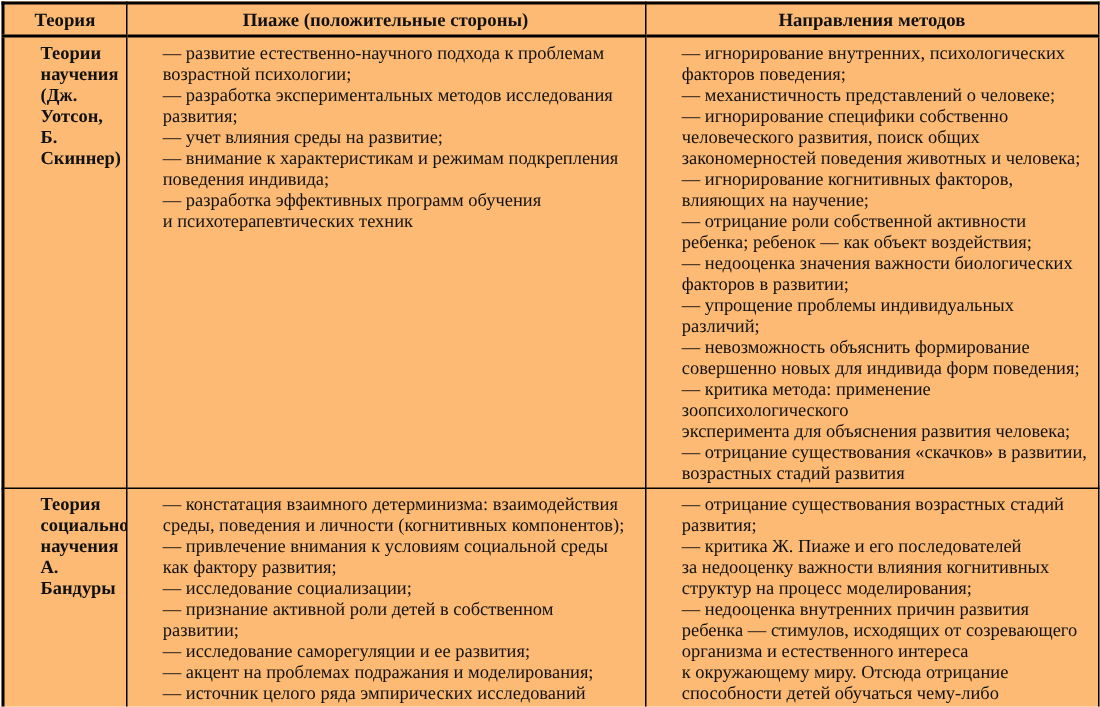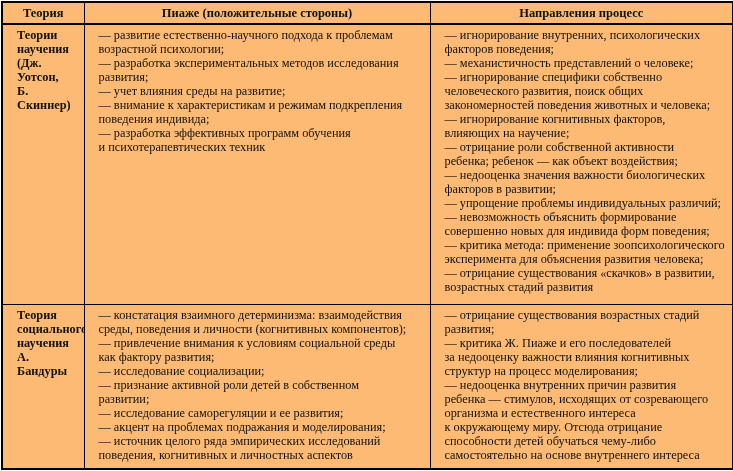--- a/index.html
+++ b/index.html
@@ -35,21 +35,21 @@
     line-height: 14px;
     text-align: center;
     vertical-align: middle;
     height: 22px;
     padding: 3px 4px;
   }
   table.theories td {
     vertical-align: top;
     font-size: 12.3px;
     line-height: 14px;
-    padding: 3px 5px 3px 14px;
+    padding: 3px 5px 3px 24px;
     white-space: pre-line;
     overflow: hidden;
   }
   td.theory-col {
     font-weight: bold;
     padding-left: 5px;
   }
   tr.row-1 { height: 280px; }
   tr.row-2 { height: 165px; }
 </style>
@@ -59,21 +59,21 @@
 <table class="theories">
   <colgroup>
     <col style="width:82px">
     <col style="width:346px">
     <col style="width:303px">
   </colgroup>
   <thead>
     <tr>
       <th>Теория</th>
       <th>Пиаже (положительные стороны)</th>
-      <th>Направления процесс</th>
+      <th>Направления методов</th>
     </tr>
   </thead>
   <tbody>
     <tr class="row-1">
       <td class="theory-col">Теории
 научения
 (Дж. Уотсон,
 Б. Скиннер)</td>
       <td>— развитие естественно-научного подхода к проблемам
 возрастной психологии;

